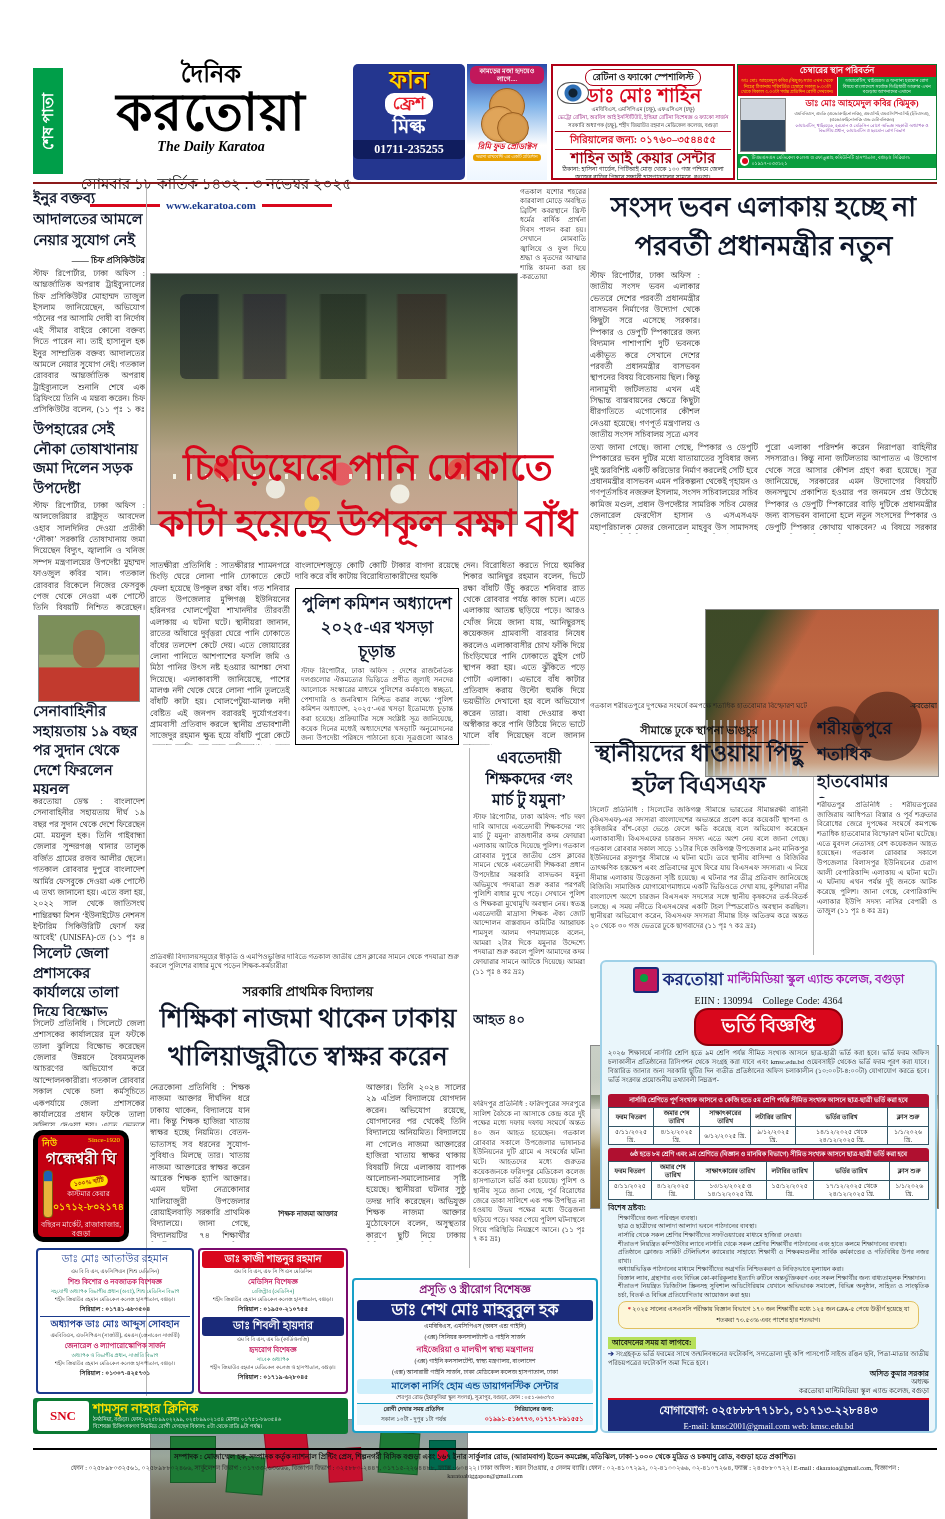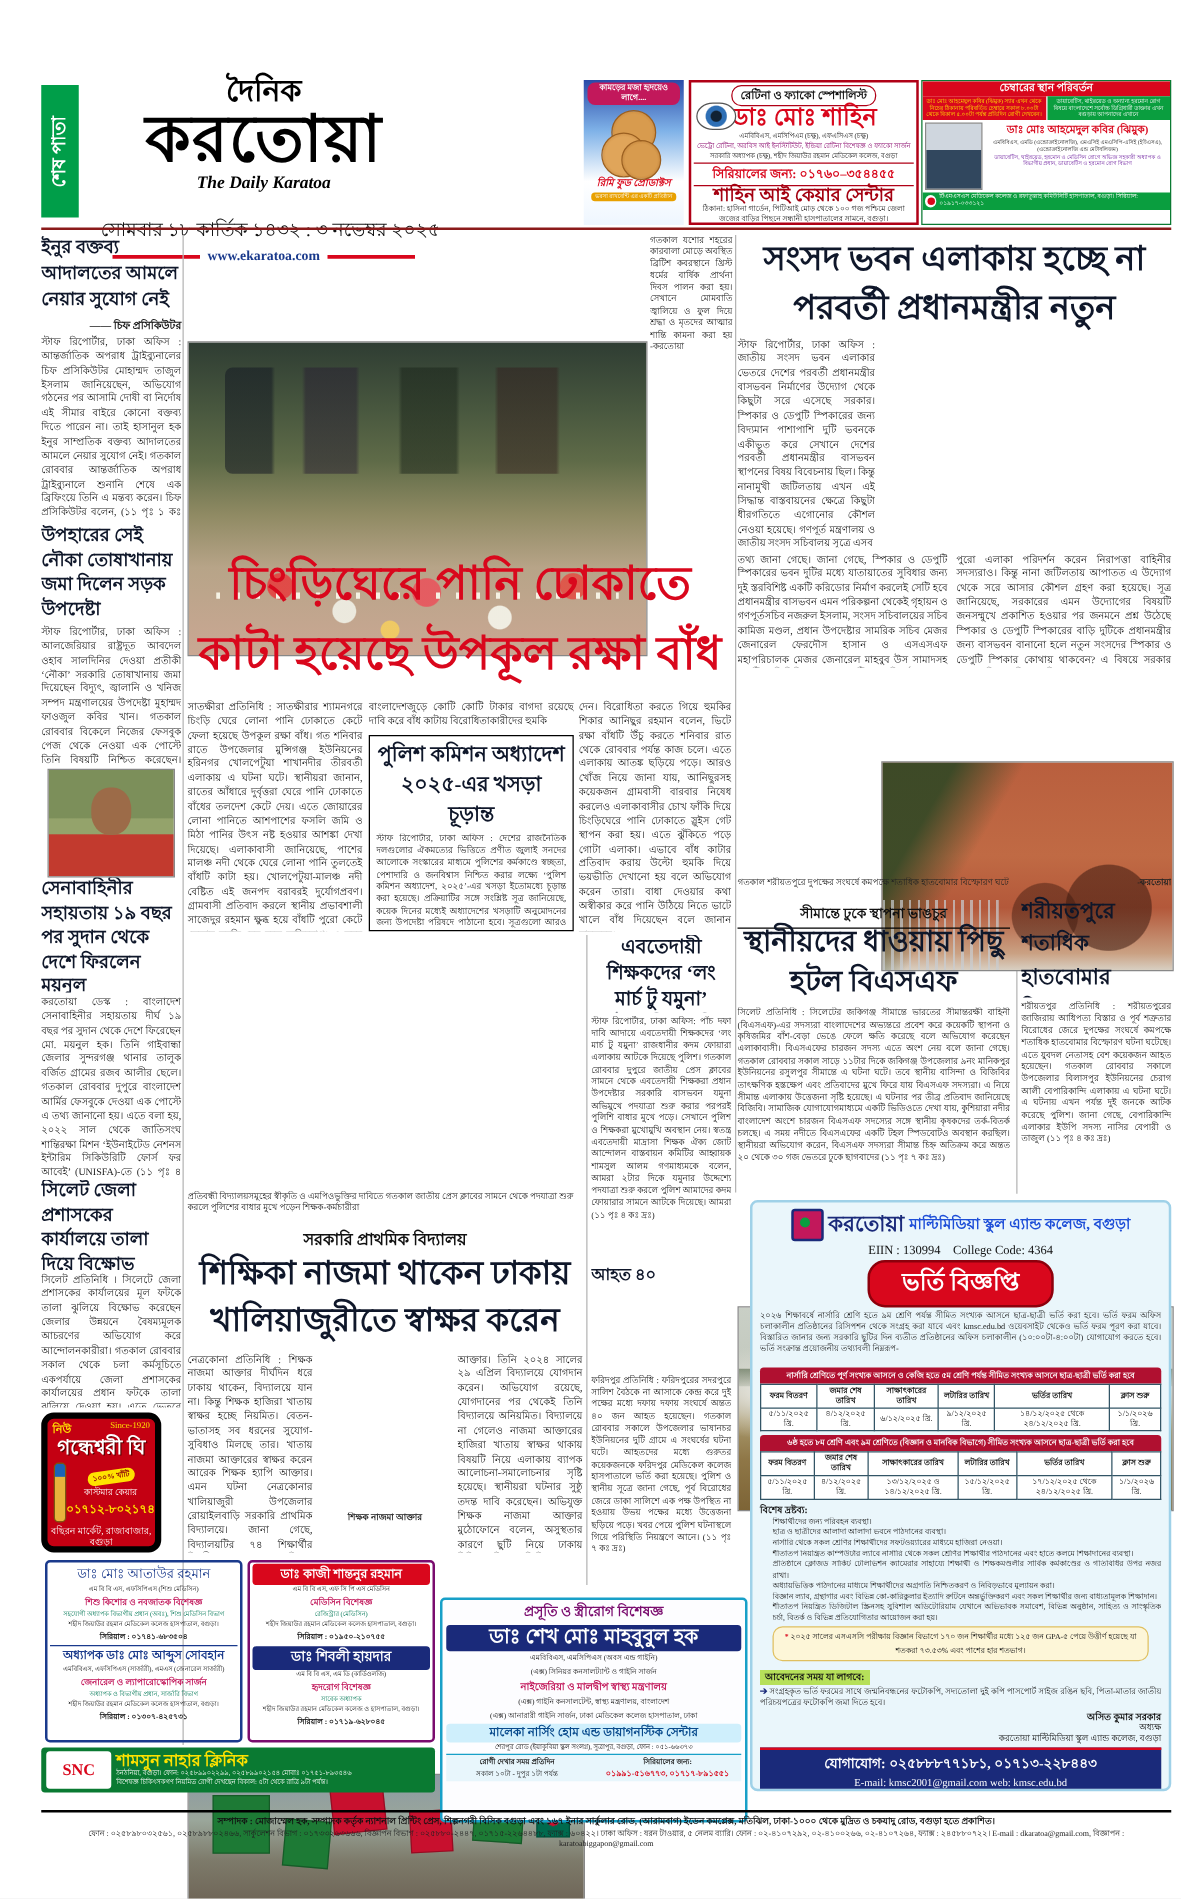--- a/index.html
+++ b/index.html
@@ -33,20 +33,26 @@
       <div style="font-size:52px;font-weight:bold;line-height:1.02;color:#000;letter-spacing:1px;">করতোয়া</div>
       <div style="font-size:14px;font-weight:bold;font-style:italic;color:#000;">The Daily Karatoa</div>
       <div style="font-size:15px;color:#111;margin-top:17px;text-align:right;">সোমবার ১৮ কার্তিক ১৪৩২ : ৩ নভেম্বর ২০২৫</div>
       <div style="display:flex;align-items:center;justify-content:center;gap:6px;margin-top:2px;">
         <span style="display:inline-block;width:70px;height:3px;background:#d9071c;"></span>
         <span style="font-size:11px;font-weight:bold;color:#1a3a8c;">www.ekaratoa.com</span>
         <span style="display:inline-block;width:70px;height:3px;background:#d9071c;"></span>
       </div>
     </div>
 
+    <div class="abs adbox" style="left:353px;top:64px;width:112px;height:116px;background:#24368f;border-radius:5px;text-align:center;color:#fff;">
+      <div style="font-size:24px;font-weight:bold;color:#ffd400;line-height:1.1;margin-top:3px;text-shadow:1px 1px 0 #7a0000;">ফান</div>
+      <div style="display:inline-block;font-size:17px;font-weight:bold;color:#e81e2a;background:#fff;border-radius:9px;padding:0 8px;line-height:1.25;">ফ্রেশ</div>
+      <div style="font-size:20px;font-weight:bold;color:#fff;line-height:1.15;">মিল্ক</div>
+      <div style="font-size:12px;font-weight:bold;background:#101d5e;padding:2px 0;margin-top:2px;border-radius:0 0 5px 5px;">01711-235255</div>
+    </div>
 
     <div class="abs adbox" style="left:467px;top:64px;width:80px;height:116px;background:linear-gradient(180deg,#2a4aa8 0%,#7fb2e8 35%,#ffffff 70%,#eef6ff 100%);text-align:center;">
       <div style="font-size:6.5px;font-weight:bold;color:#fff;background:#c2185b;border-radius:6px;margin:2px 3px 0;padding:1px 2px;line-height:1.2;">কামড়ের মজা হৃদয়েও লাগে....</div>
       <div style="position:relative;height:56px;">
         <div class="abs" style="left:22px;top:4px;width:34px;height:34px;border-radius:50%;background:radial-gradient(circle,#d89b4e 60%,#b9762f 100%);border:1px solid #9a5f20;"></div>
         <div class="abs" style="left:14px;top:22px;width:34px;height:34px;border-radius:50%;background:radial-gradient(circle,#e0a55a 60%,#b9762f 100%);border:1px solid #9a5f20;"></div>
         <div class="abs" style="left:30px;top:28px;width:30px;height:30px;border-radius:50%;background:radial-gradient(circle,#d89b4e 60%,#ab6c28 100%);border:1px solid #9a5f20;"></div>
       </div>
       <div style="font-size:8px;font-weight:bold;font-style:italic;color:#d9071c;">রিমি ফুড প্রোডাক্টস</div>
       <div style="font-size:4.5px;color:#fff;background:#e8a000;margin:1px 6px 0;border-radius:3px;">ভরসা রাখবেন্টি এর একটি প্রতিষ্ঠান</div>
@@ -237,21 +243,21 @@
     <div style="font-size:5.2px;">শহীদ জিয়াউর রহমান মেডিকেল কলেজ হাসপাতাল, বগুড়া।</div>
     <div style="font-size:6px;font-weight:bold;">সিরিয়াল : ০১৯৫০-২১০৭৫৫</div>
     <div style="font-size:11px;font-weight:bold;color:#fff;background:#1a2a7a;border-radius:3px;margin-top:2px;">ডাঃ শিবলী হায়দার</div>
     <div style="font-size:5.2px;">এম বি বি এস, এম ডি (কার্ডিওলজি)</div>
     <div style="font-size:7px;font-weight:bold;color:#c2185b;">হৃদরোগ বিশেষজ্ঞ</div>
     <div style="font-size:5.2px;color:#075;">সাবেক অধ্যাপক</div>
     <div style="font-size:5.2px;">শহীদ জিয়াউর রহমান মেডিকেল কলেজ ও হাসপাতাল, বগুড়া।</div>
     <div style="font-size:6px;font-weight:bold;">সিরিয়াল : ০১৭১৯-৬২৮০৪৫</div>
   </div>
 
-  <div class="abs adbox" style="left:352px;top:1278px;width:246px;height:180px;border:2px solid #18a0c8;border-radius:4px;text-align:center;background:#fdfdff;padding:1px 3px;">
+  <div class="abs adbox" style="left:352px;top:1278px;width:246px;height:155px;border:2px solid #18a0c8;border-radius:4px;text-align:center;background:#fdfdff;padding:1px 3px;">
     <div style="font-size:11px;font-weight:bold;color:#7a0c6e;">প্রসূতি ও স্ত্রীরোগ বিশেষজ্ঞ</div>
     <div style="font-size:16px;font-weight:bold;color:#fff;background:#1a2a7a;border-radius:3px;line-height:1.3;">ডাঃ শেখ মোঃ মাহবুবুল হক</div>
     <div style="font-size:6px;">এমবিবিএস, এমসিপিএস (অবস এন্ড গাইনি)</div>
     <div style="font-size:6px;">(এক্স) সিনিয়র কনসালট্যান্ট ও গাইনি সার্জন</div>
     <div style="font-size:8px;font-weight:bold;color:#c2185b;">নাইজেরিয়া ও মালদ্বীপ স্বাস্থ্য মন্ত্রণালয়</div>
     <div style="font-size:6px;">(এক্স) গাইনি কনসালটেন্ট, স্বাস্থ্য মন্ত্রণালয়, বাংলাদেশ</div>
     <div style="font-size:6px;">(এক্স) আনারারী গাইনি সার্জন, ঢাকা মেডিকেল কলেজ হাসপাতাল, ঢাকা</div>
     <div style="font-size:9.5px;font-weight:bold;color:#084a8c;background:#cfeffc;border-radius:3px;margin-top:1px;">মালেকা নার্সিং হোম এন্ড ডায়াগনস্টিক সেন্টার</div>
     <div style="font-size:5.4px;">শেরপুর রোড (ইয়াকুবিয়া স্কুল সংলগ্ন), সুত্রাপুর, বগুড়া, ফোন : ০৫১-৬৬৩৭৩</div>
     <div style="display:flex;justify-content:space-between;background:#e8f6fc;border-top:1px solid #18a0c8;margin-top:1px;">
@@ -274,21 +280,21 @@
       <div style="font-size:5.4px;line-height:1.3;">বিশেষজ্ঞ চিকিৎসকগণ নিয়মিত রোগী দেখছেন বিকাল: ৫টা থেকে রাত্রি ৯টা পর্যন্ত।</div>
     </div>
   </div>
 
   <div class="abs adbox adm" style="left:600px;top:960px;width:337px;height:473px;background:#eaf6fb;border:2px solid #9fd1e8;border-radius:6px;padding:4px 6px;box-sizing:border-box;">
     <div style="display:flex;align-items:center;justify-content:center;gap:4px;">
       <div style="width:22px;height:22px;background:#c2185b;border:2px solid #1a2a7a;border-radius:3px;position:relative;">
         <div style="position:absolute;left:5px;top:5px;width:8px;height:8px;background:#0a9e3f;border-radius:50%;"></div>
       </div>
       <span style="font-size:17px;font-weight:bold;color:#1a2a7a;">করতোয়া</span>
-      <span style="font-size:12px;font-weight:bold;color:#1d4ed8;">মাল্টিমিডিয়া স্কুল এ্যান্ড কলেজ, বগুড়া</span>
+      <span style="font-size:12px;font-weight:bold;color:#a21caf;">মাল্টিমিডিয়া স্কুল এ্যান্ড কলেজ, বগুড়া</span>
     </div>
     <div style="text-align:center;font-size:10px;margin-top:1px;">
       <span>EIIN : 130994</span>&nbsp;&nbsp;&nbsp;
       <span>College Code: 4364</span>
     </div>
     <div style="text-align:center;margin:2px 0;">
       <span style="display:inline-block;background:#d9071c;color:#fff;font-size:19px;font-weight:bold;border-radius:14px;padding:1px 26px;border:2px solid #8d000c;">ভর্তি বিজ্ঞপ্তি</span>
     </div>
     <div class="bt-sm" style="height:44px;font-size:6.6px;">২০২৬ শিক্ষাবর্ষে নার্সারি শ্রেণি হতে ৯ম শ্রেণি পর্যন্ত সীমিত সংখ্যক আসনে ছাত্র-ছাত্রী ভর্তি করা হবে। ভর্তি ফরম অফিস চলাকালীন প্রতিষ্ঠানের রিসিপশন থেকে সংগ্রহ করা যাবে এবং kmsc.edu.bd ওয়েবসাইট থেকেও ভর্তি ফরম পূরণ করা যাবে। বিস্তারিত জানার জন্য সরকারি ছুটির দিন ব্যতীত প্রতিষ্ঠানের অফিস চলাকালীন (১০:০০টা-৪:০০টা) যোগাযোগ করতে হবে। ভর্তি সংক্রান্ত প্রয়োজনীয় তথ্যাবলী নিম্নরূপ-</div>
 

